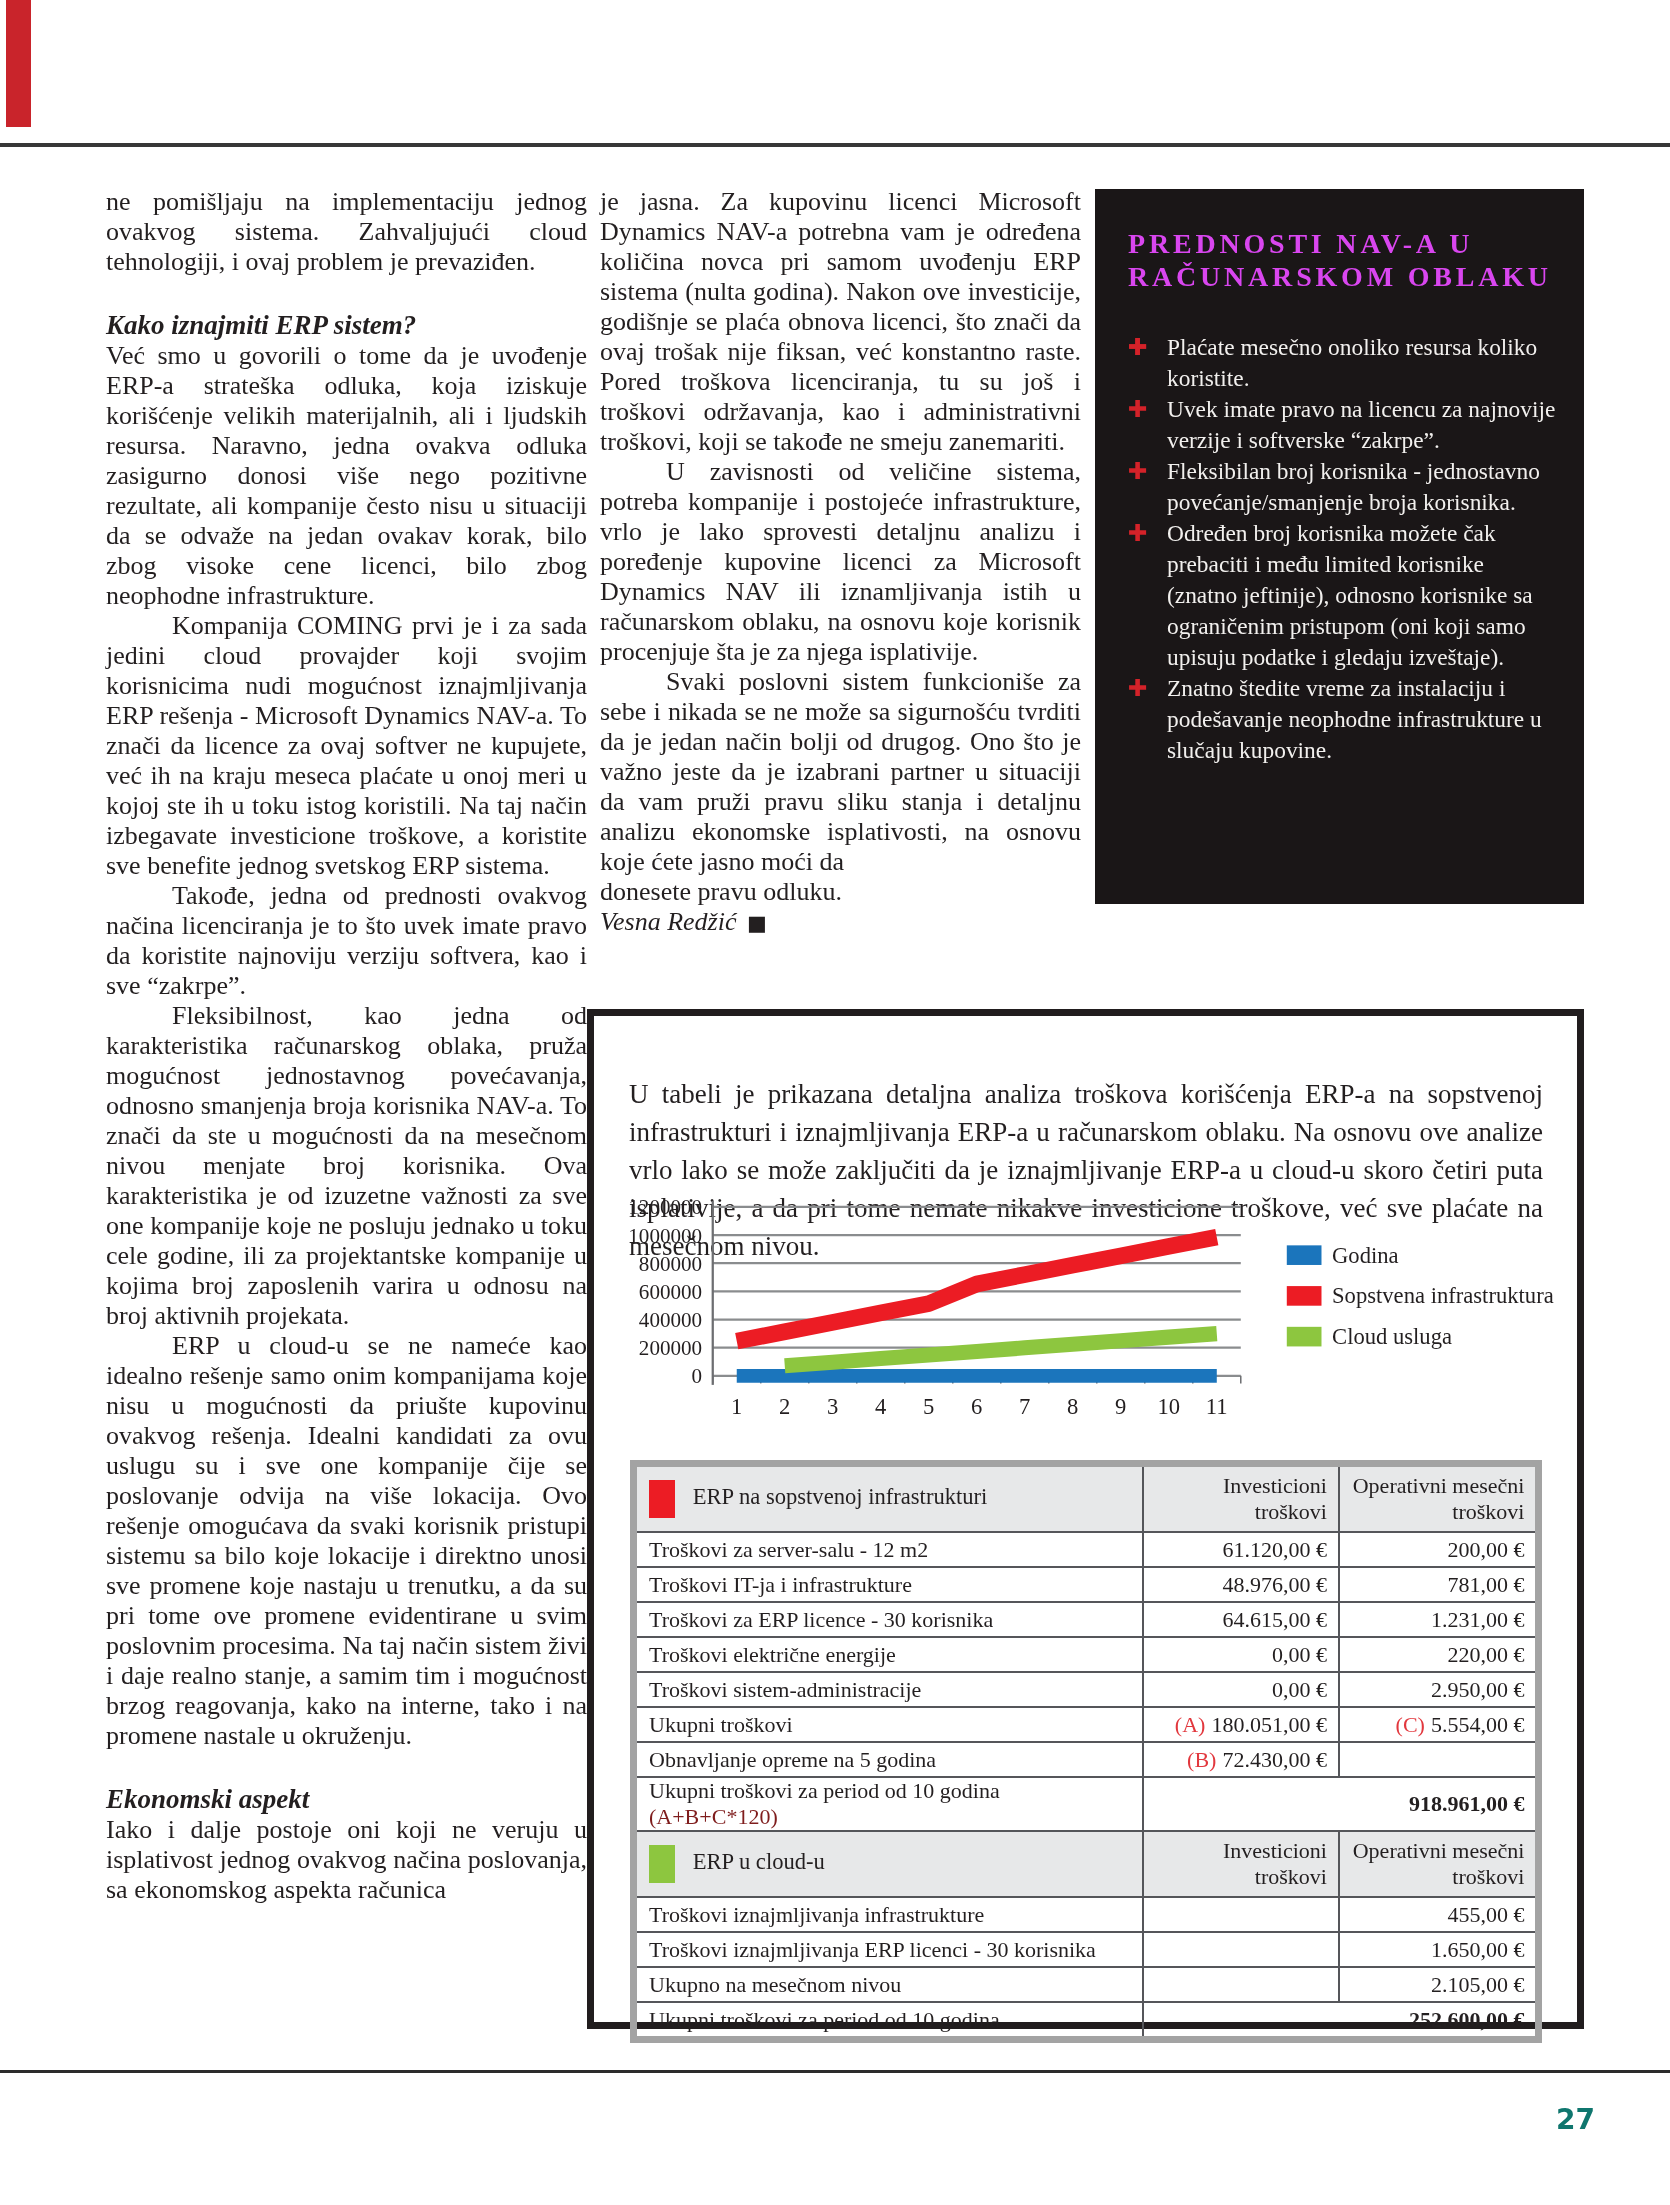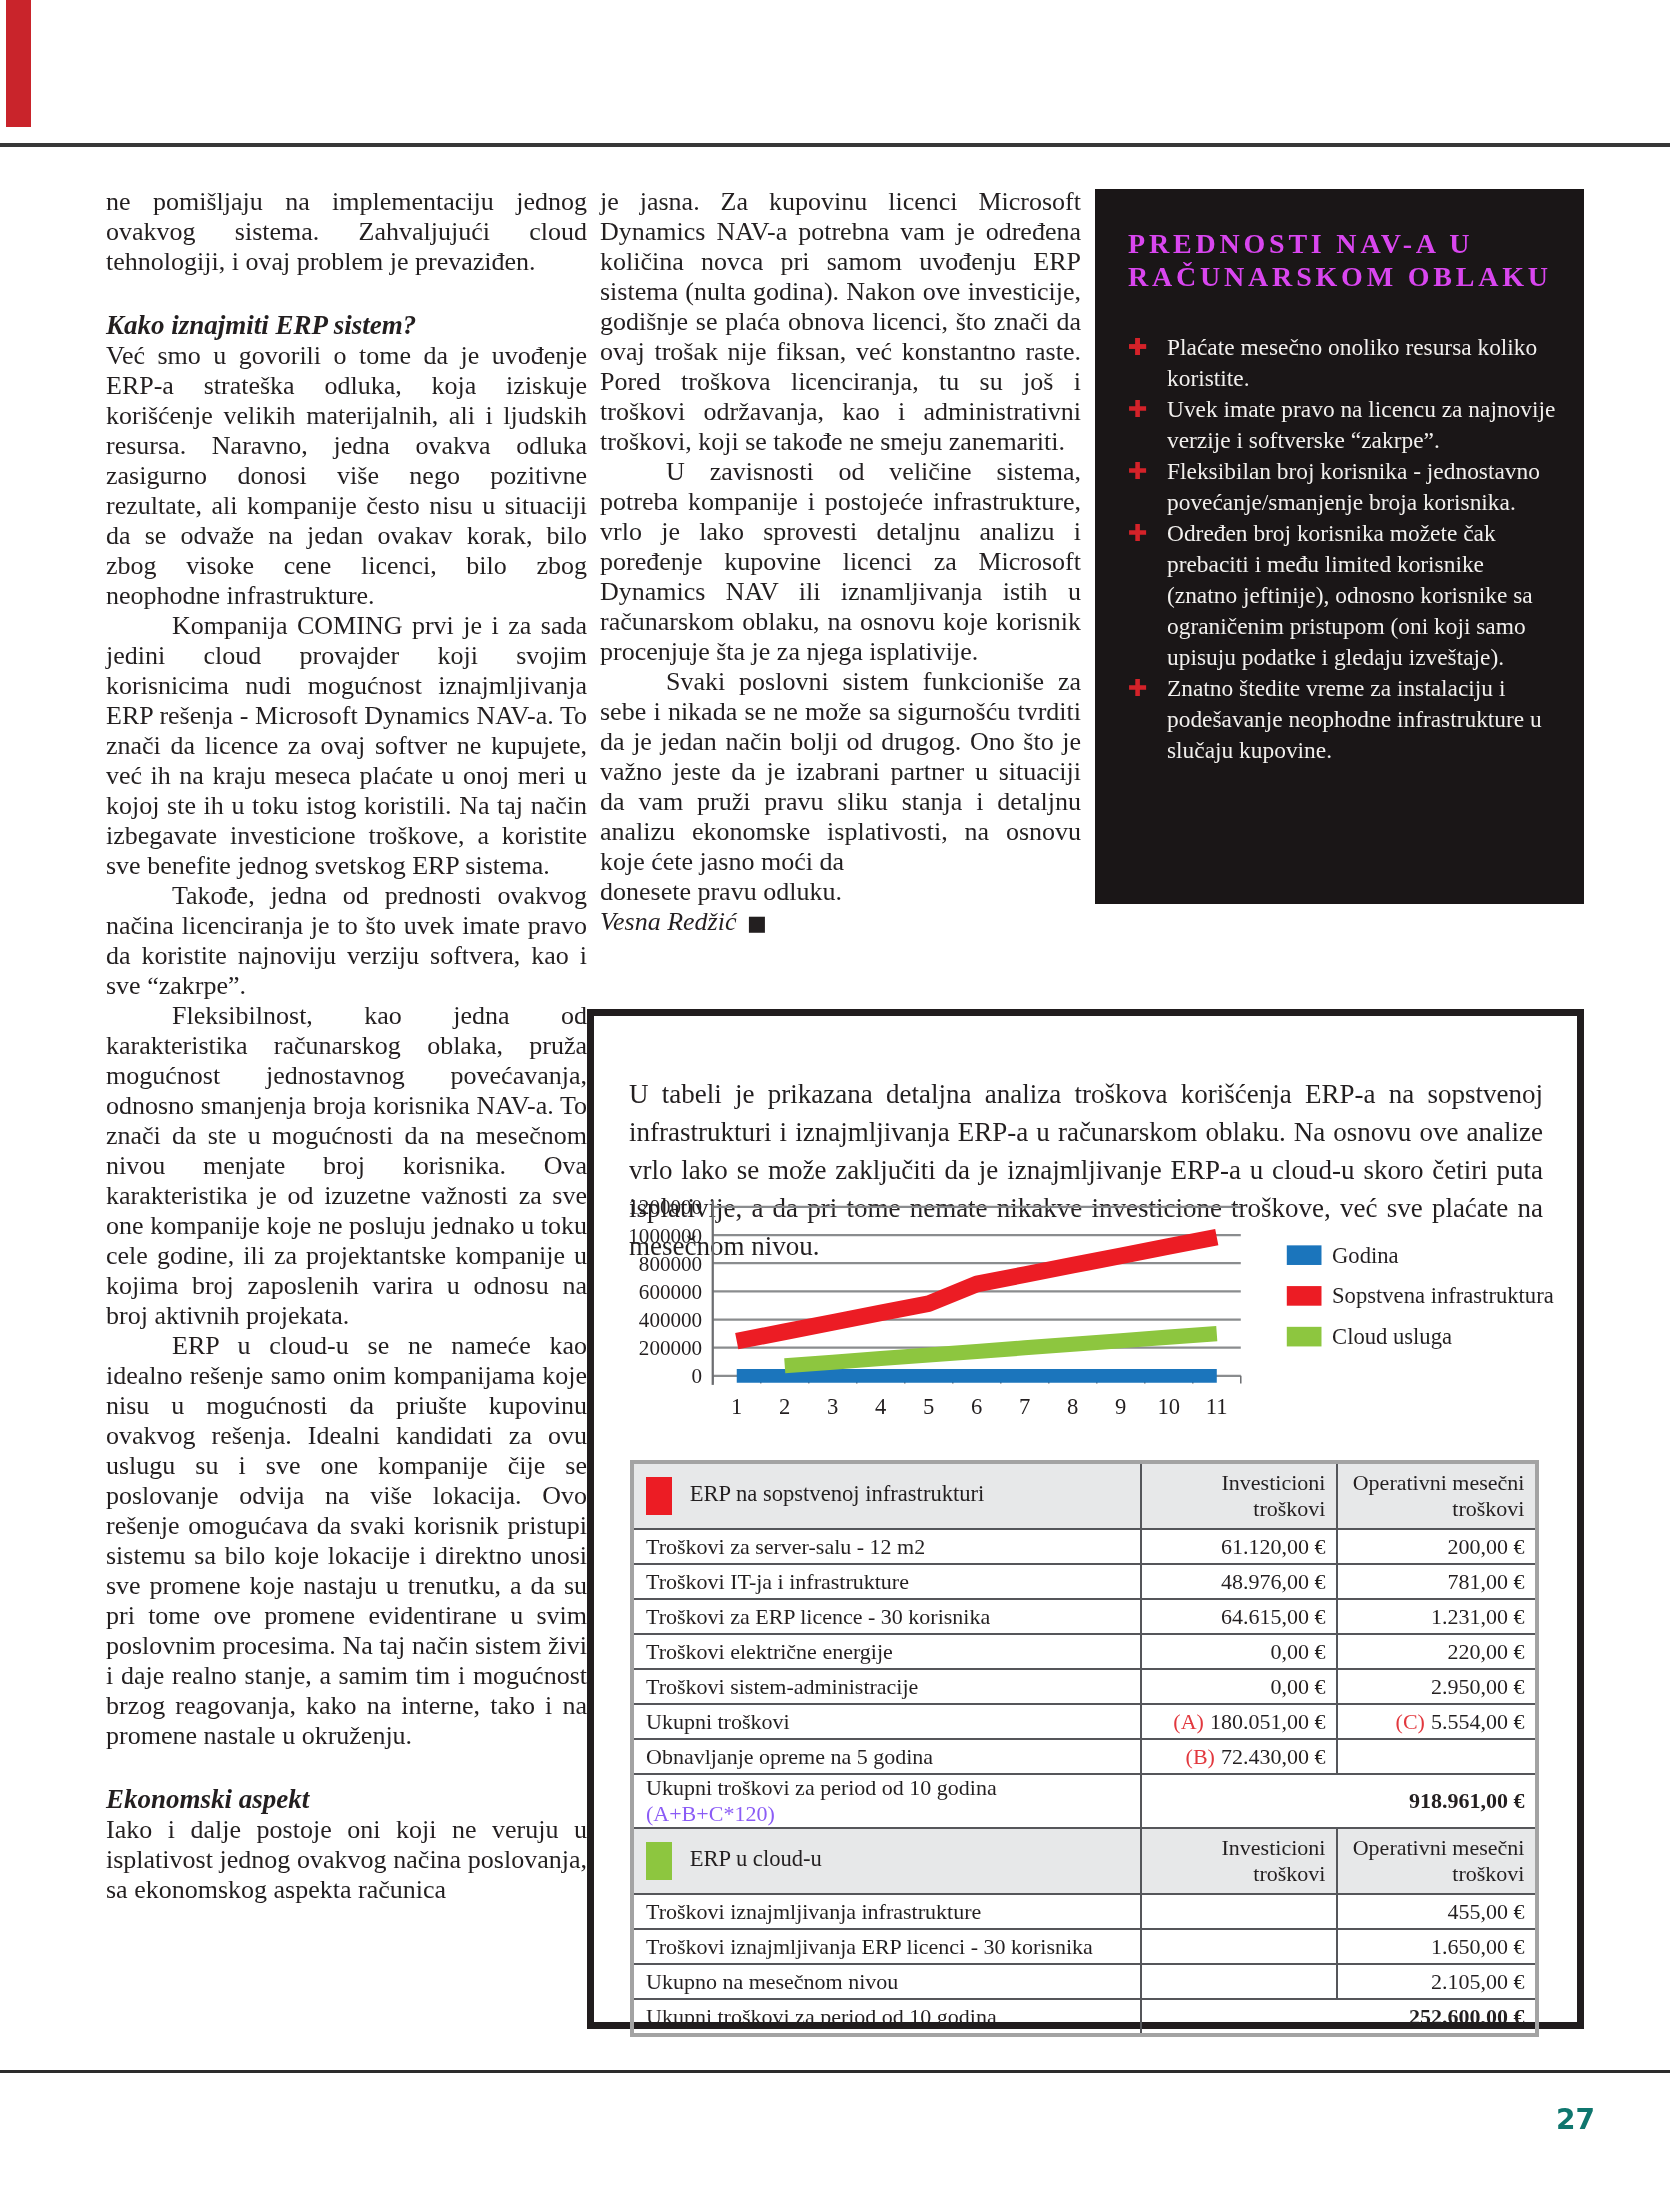--- a/index.html
+++ b/index.html
@@ -32,21 +32,21 @@
   .s-item{position:relative;padding-left:39px;color:#f2f0ee;font-size:23.4px;line-height:31px;text-align:left;}
   .s-item .plus{position:absolute;left:0;top:0;font-family:"DejaVu Sans",sans-serif;font-size:23.4px;line-height:31px;}
 
   
   .infobox{position:absolute;left:587px;top:1009px;width:997px;height:1020px;box-sizing:border-box;
     border:7.5px solid #211d1e;background:#ffffff;}
   .intro{position:absolute;left:35px;top:32px;width:914px;font-size:27px;line-height:38px;text-align:justify;}
   #chart-svg{position:absolute;left:32px;top:181px;}
 
   table.costs{position:absolute;left:36px;top:444px;width:905px;border-collapse:collapse;table-layout:fixed;
-    border:4px solid #a3a3a3;}
+    border:7px solid #a3a3a3;}
   .costs th,.costs td{border:2.3px solid #55565a;overflow:hidden;}
   .costs tr.head th{background:#e7e8e9;font-weight:normal;height:58px;vertical-align:middle;}
   .costs th.hc1{text-align:left;padding:0 7.5px 0 12px;font-size:22.6px;}
   .costs th.hnum{text-align:right;padding:3px 10.6px;font-size:22px;line-height:26px;}
   .costs td{height:33px;font-size:22px;padding:0 10.6px;vertical-align:middle;}
   .costs td.lab{text-align:left;padding-left:12px;}
   .costs td.num{text-align:right;}
   .swatch{display:inline-block;width:26px;height:38px;vertical-align:middle;margin-right:12px;}
   .redtxt{margin-right:6px;}
   .total{font-weight:bold;}
@@ -212,21 +212,21 @@
           </tr>
       <tr>
         <td class="lab">Obnavljanje opreme na 5 godina</td>
         <td class="num">
           <span class="redtxt" style="color: rgb(226, 56, 62);">(B)</span><span>72.430,00 €</span></td>
         <td class="num"></td>
           </tr>
       <tr>
         <td class="lab">
           <span>Ukupni troškovi za period od 10 godina</span>
-          <span style="color: #8b5cf6;">(A+B+C*120)</span></td>
+          <span style="color: #7f1d1d;">(A+B+C*120)</span></td>
         <td class="num total" colspan="2">918.961,00 €</td>
           </tr>
 
       <tr class="head">
         <th class="hc1">
           <span class="swatch" style="background-color: rgb(141, 198, 63);"></span>
           <span>ERP u cloud-u</span>
         </th>
         <th class="hnum">Investicioni troškovi</th>
         <th class="hnum">Operativni mesečni troškovi</th>

